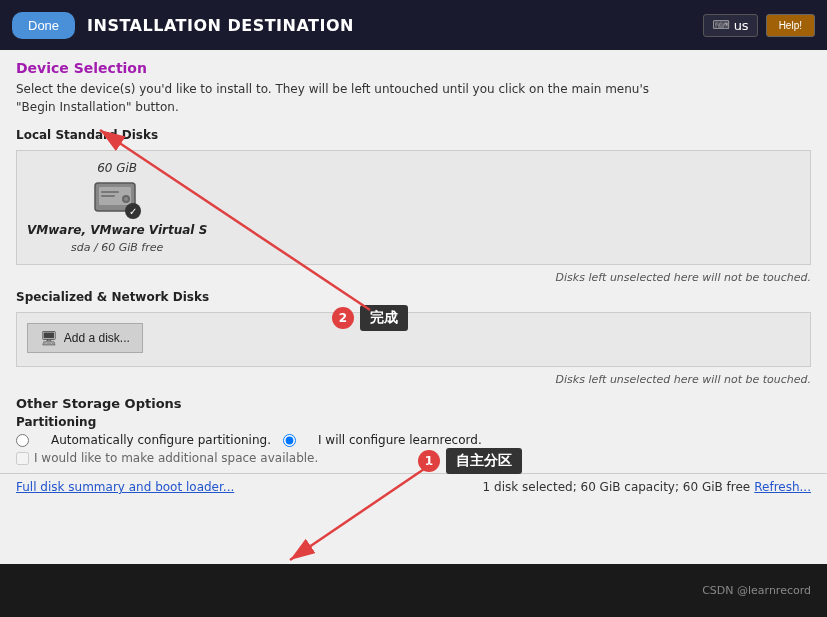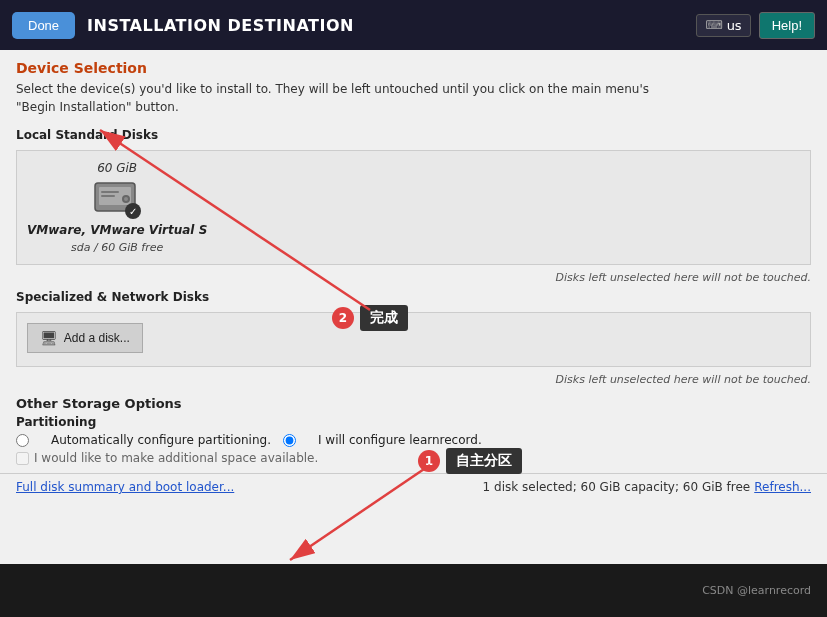--- a/index.html
+++ b/index.html
@@ -44,21 +44,21 @@
       letter-spacing: 0.5px;
     }
 
     .done-button {
       background: #4a90d9;
       color: white;
       border: none;
       padding: 6px 16px;
       font-size: 13px;
       cursor: pointer;
-      border-radius: 5px;
+      border-radius: 10px;
     }
 
     .header-right {
       display: flex;
       align-items: center;
       gap: 8px;
     }
 
     .centos-title {
       color: #aaaaaa;
@@ -79,42 +79,42 @@
       color: #aaa;
       font-size: 12px;
     }
 
     .keyboard-lang {
       color: #ffffff;
       font-size: 13px;
     }
 
     .help-button {
-      background: #0f766e;
+      background: #a16207;
       color: white;
       border: 1px solid #666;
       padding: 5px 12px;
       cursor: pointer;
       border-radius: 3px;
-      font-size: 13px;
+      font-size: 10px;
     }
 
     
     .content {
       background: #f0f0f0;
       flex: 1;
       overflow: hidden;
       display: flex;
       flex-direction: column;
     }
 
     .section-title {
       font-size: 14px;
       font-weight: bold;
-      color: #c2410c;
+      color: #a21caf;
       padding: 10px 16px 2px 16px;
     }
 
     .section-description {
       color: #333;
       font-size: 12px;
       padding: 2px 16px 8px 16px;
       line-height: 1.5;
     }
 

